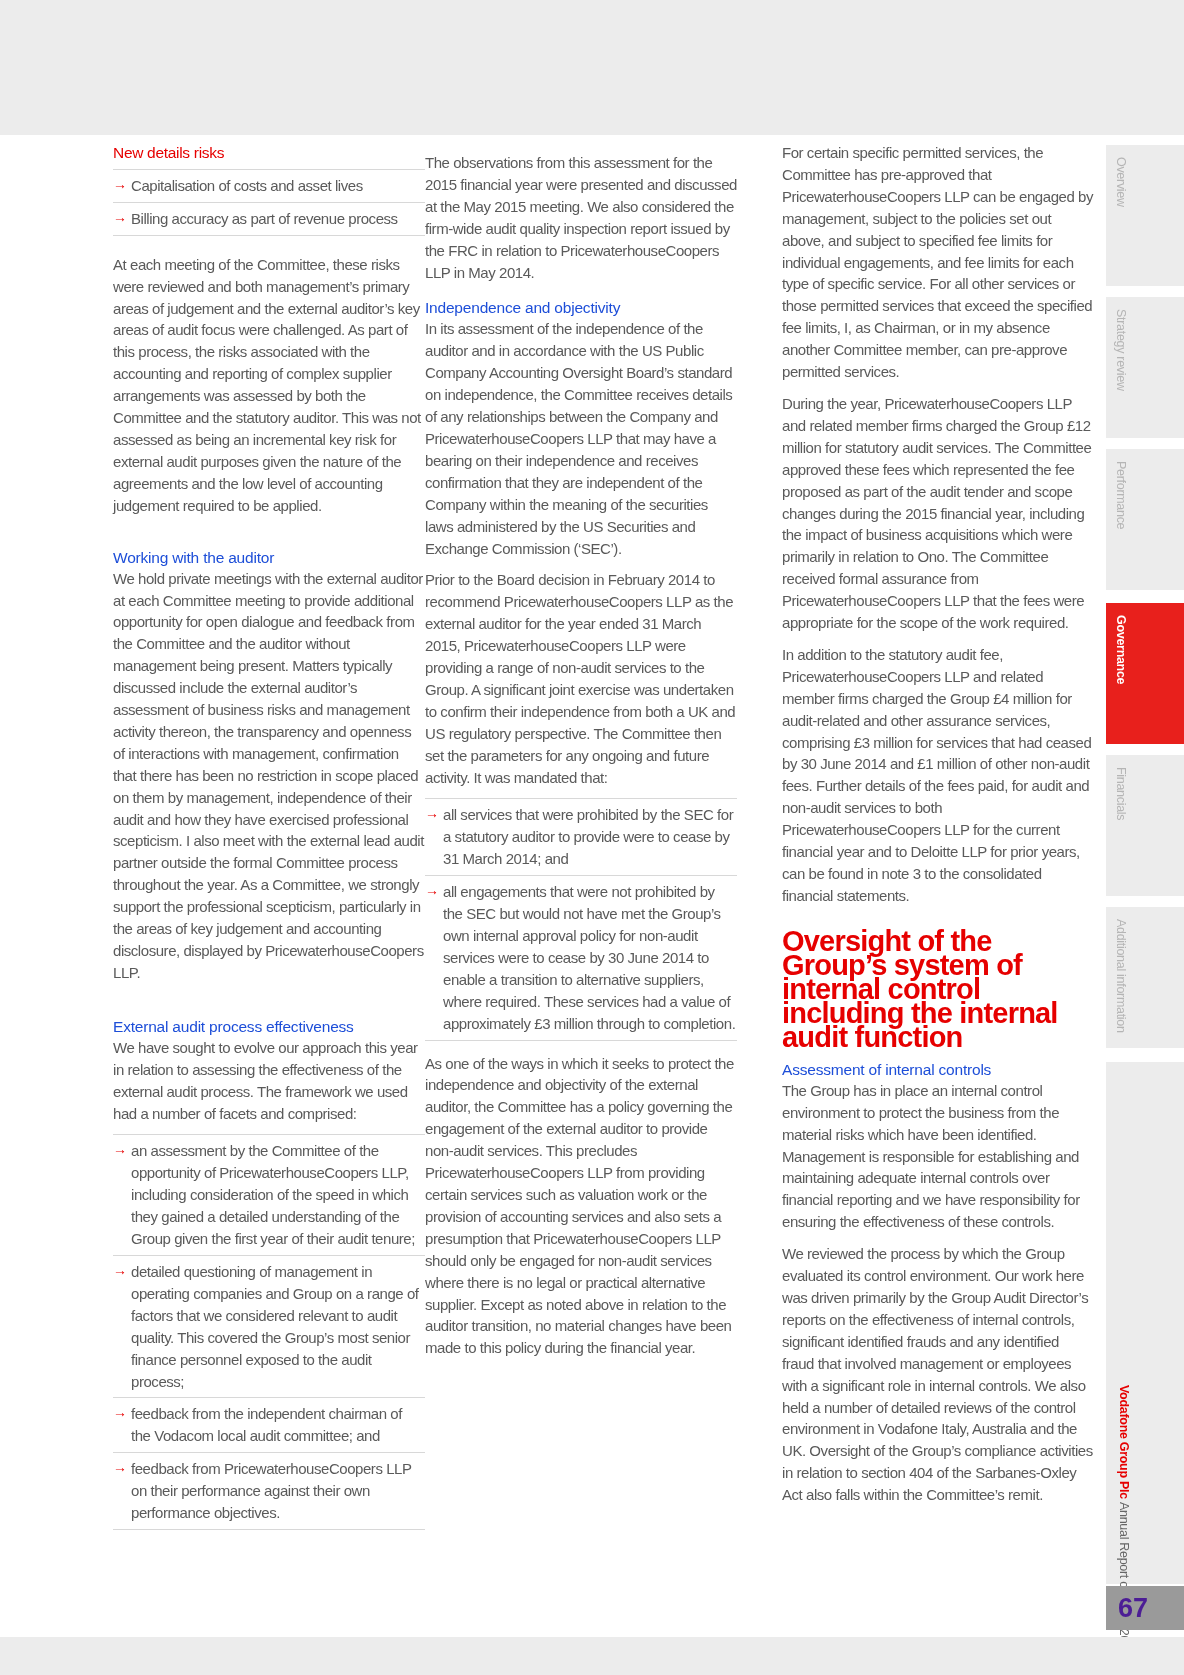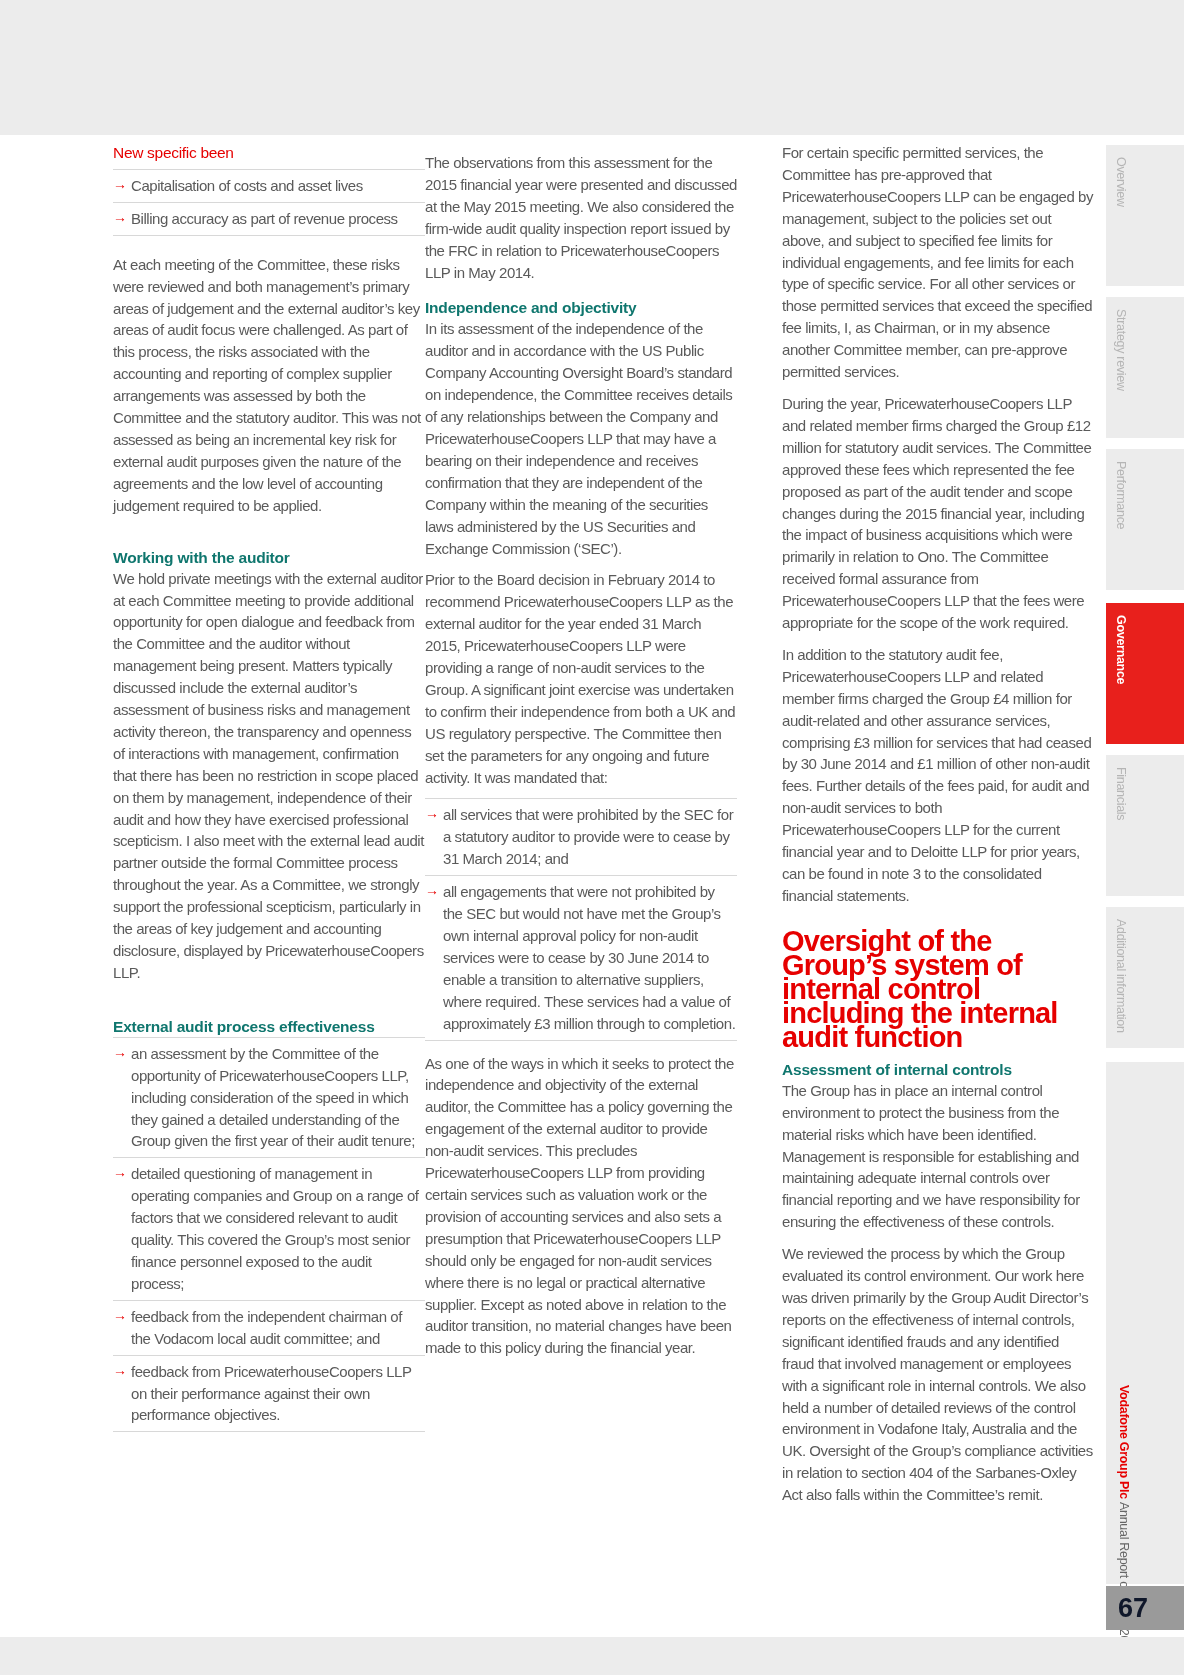--- a/index.html
+++ b/index.html
@@ -10,52 +10,53 @@
     color:#5a5a5a;
   }
   .top-band { position:absolute; left:0; top:0; width:1184px; height:135px; background:#ececec; }
   .bottom-band { position:absolute; left:0; top:1637px; width:1184px; height:38px; background:#ececec; }
   .col { position:absolute; top:142px; width:310px; font-size:15px; line-height:21.9px; letter-spacing:-0.45px; }
   .col1 { left:113px; width:312px; }
   .col2 { left:425px; width:312px; }
   .col3 { left:782px; width:312px; }
   p { margin:0 0 10px 0; }
   .sub { font-size:15.5px; color:#e60000; margin:0 0 5px 0; letter-spacing:-0.3px; }
-  h3 { font-size:15.5px; font-weight:bold; color:#0f766e; margin:0; line-height:21px; letter-spacing:-0.2px; }
+  h3 { font-size:15.5px; font-weight:normal; color:#1d4ed8; margin:0; line-height:21px; letter-spacing:-0.2px; }
   h2 { font-size:29px; font-weight:bold; color:#e60000; margin:22px 0 10px 0; line-height:24px; letter-spacing:-0.8px; }
   ul.arrows { list-style:none; margin:0 0 12px 0; padding:0; border-top:1px solid #d8d8d8; }
   ul.arrows li { position:relative; padding:5px 0 5px 18px; border-bottom:1px solid #d8d8d8; }
   ul.arrows li .arr { position:absolute; left:0; top:4px; color:#e60000; font-size:14px; }
   ul.top-list { margin-top:0; border-top:1px solid #d8d8d8; }
   .tabs { position:absolute; left:1106px; top:145px; width:78px; }
   .tab { position:absolute; left:0; width:78px; background:#ececec; }
   .tab .lbl { position:absolute; left:8px; top:12px; writing-mode:vertical-rl; font-size:12.5px; color:#b5b5b5; letter-spacing:-0.3px; white-space:nowrap; }
   .tab.active { background:#e8201c; }
   .tab.active .lbl { color:#ffffff; font-weight:bold; }
   .footer-tab { position:absolute; left:1106px; top:1062px; width:78px; height:522px; background:#ececec; }
   .brand { position:absolute; left:1116px; top:1385px; writing-mode:vertical-rl; font-size:12.5px; line-height:15px; white-space:nowrap; letter-spacing:-0.3px; }
   .brand .co { color:#e60000; font-weight:bold; }
   .brand .rep { color:#666; }
-  .pagenum { position:absolute; left:1106px; top:1586px; width:78px; height:44px; background:#9a9a9a; color:#0f172a; font-weight:bold; font-size:27px; line-height:44px; padding-left:12px; box-sizing:border-box; }
+  .pagenum { position:absolute; left:1106px; top:1586px; width:78px; height:44px; background:#9a9a9a; color:#4c1d95; font-weight:bold; font-size:27px; line-height:44px; padding-left:12px; box-sizing:border-box; }
 </style>
 </head>
 <body>
 
 <div class="top-band"></div>
 
 <div class="col col1">
-  <div class="sub">New specific been</div>
+  <div class="sub">New details risks</div>
   <ul class="arrows top-list">
     <li><span class="arr">→</span><span>Capitalisation of costs and asset lives</span></li>
     <li><span class="arr">→</span><span>Billing accuracy as part of revenue process</span></li>
   </ul>
   <p style="margin-top:18px">At each meeting of the Committee, these risks were reviewed and both management’s primary areas of judgement and the external auditor’s key areas of audit focus were challenged. As part of this process, the risks associated with the accounting and reporting of complex supplier arrangements was assessed by both the Committee and the statutory auditor. This was not assessed as being an incremental key risk for external audit purposes given the nature of the agreements and the low level of accounting judgement required to be applied.</p>
   <h3 style="margin-top:30px">Working with the auditor</h3>
   <p>We hold private meetings with the external auditor at each Committee meeting to provide additional opportunity for open dialogue and feedback from the Committee and the auditor without management being present. Matters typically discussed include the external auditor’s assessment of business risks and management activity thereon, the transparency and openness of interactions with management, confirmation that there has been no restriction in scope placed on them by management, independence of their audit and how they have exercised professional scepticism. I also meet with the external lead audit partner outside the formal Committee process throughout the year. As a Committee, we strongly support the professional scepticism, particularly in the areas of key judgement and accounting disclosure, displayed by PricewaterhouseCoopers LLP.</p>
   <h3 style="margin-top:32px">External audit process effectiveness</h3>
+  <p>We have sought to evolve our approach this year in relation to assessing the effectiveness of the external audit process. The framework we used had a number of facets and comprised:</p>
   <ul class="arrows">
     <li><span class="arr">→</span><span>an assessment by the Committee of the opportunity of PricewaterhouseCoopers LLP, including consideration of the speed in which they gained a detailed understanding of the Group given the first year of their audit tenure;</span></li>
     <li><span class="arr">→</span><span>detailed questioning of management in operating companies and Group on a range of factors that we considered relevant to audit quality. This covered the Group’s most senior finance personnel exposed to the audit process;</span></li>
     <li><span class="arr">→</span><span>feedback from the independent chairman of the Vodacom local audit committee; and</span></li>
     <li><span class="arr">→</span><span>feedback from PricewaterhouseCoopers LLP on their performance against their own performance objectives.</span></li>
   </ul>
 </div>
 
 <div class="col col2">
   <p style="margin-top:10px">The observations from this assessment for the 2015 financial year were presented and discussed at the May 2015 meeting. We also considered the firm-wide audit quality inspection report issued by the FRC in relation to PricewaterhouseCoopers LLP in May 2014.</p>

